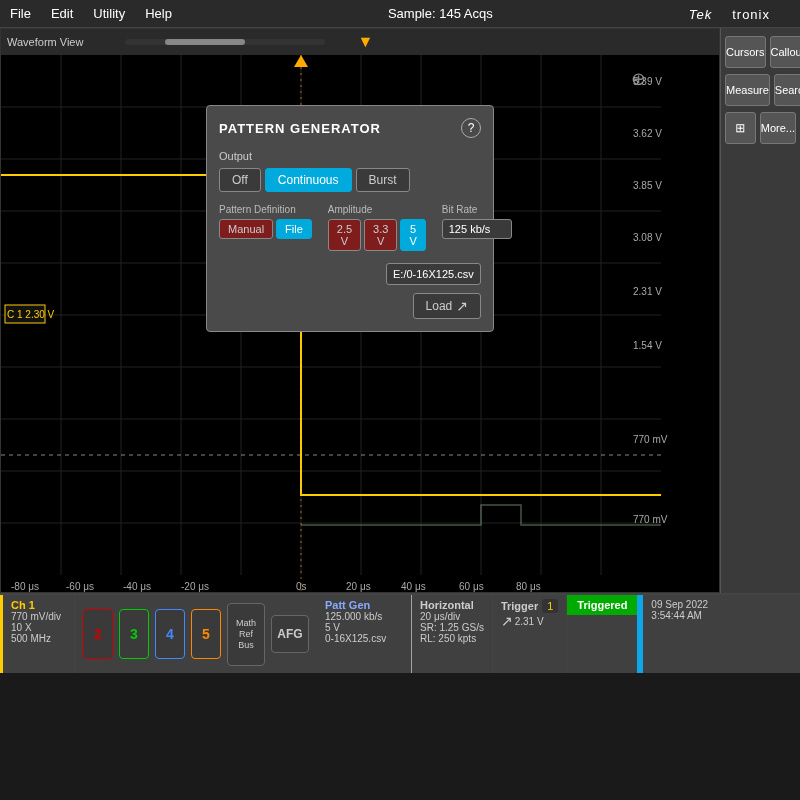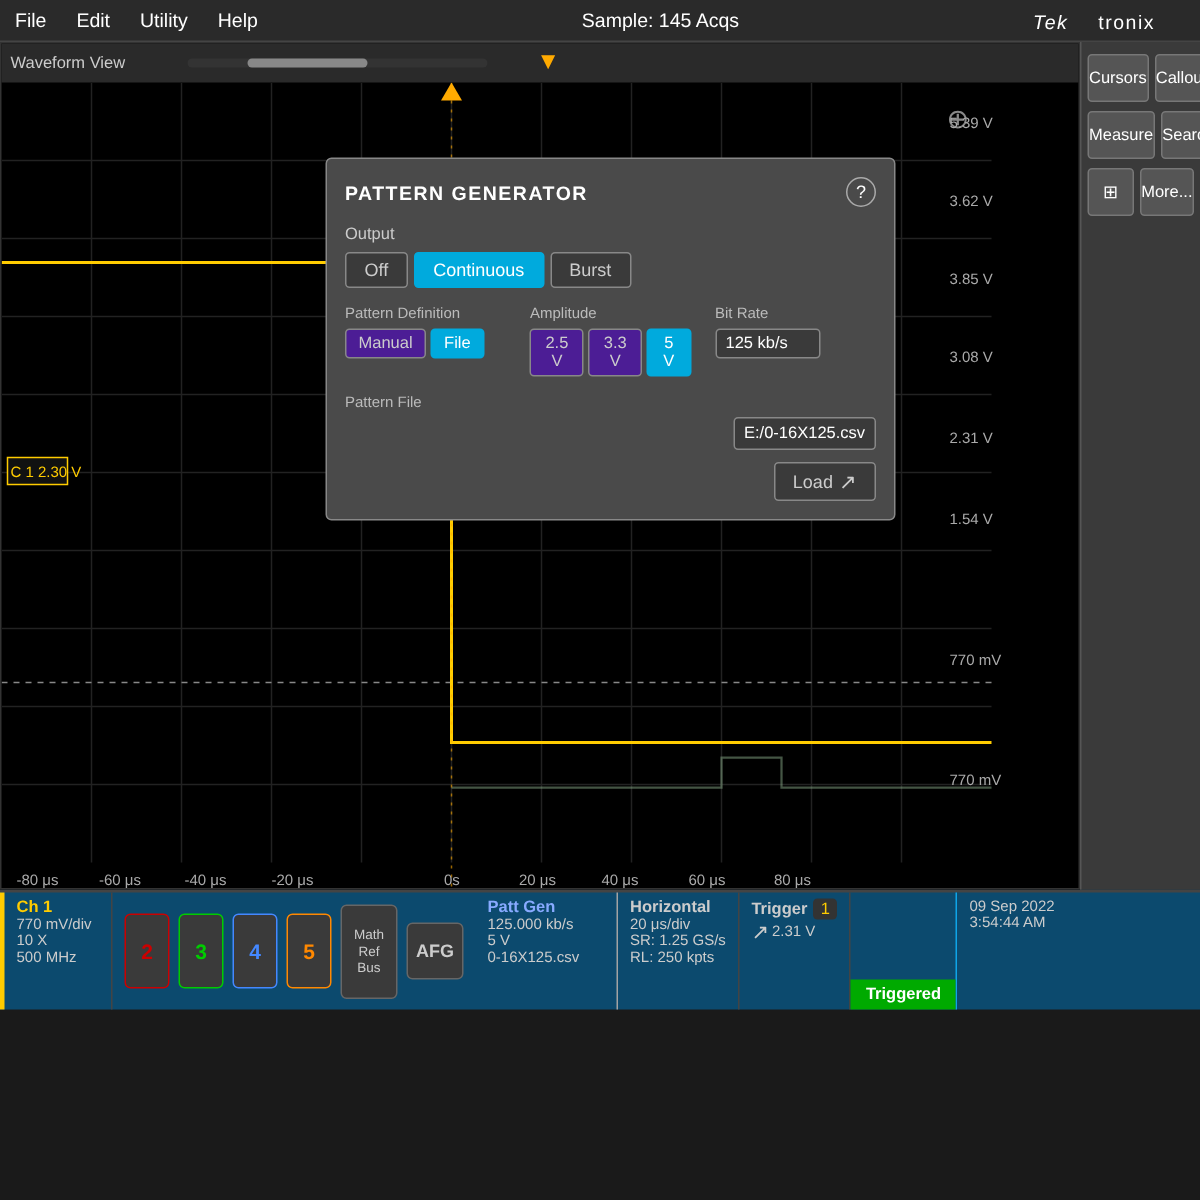--- a/index.html
+++ b/index.html
@@ -116,21 +116,21 @@
       border-radius: 3px;
       display: flex;
       align-items: center;
       justify-content: center;
     }
 
     
     #status-bar {
       display: flex;
       height: 80px;
-      background: #0c4a6e;
+      background: #404040;
       border-top: 2px solid #444;
     }
 
     .status-cell {
       padding: 4px 8px;
       border-right: 1px solid #444;
       display: flex;
       flex-direction: column;
       justify-content: flex-start;
       min-width: 70px;
@@ -227,22 +227,22 @@
     .datetime-info {
       padding: 4px 8px;
       font-size: 10px;
       color: #ccc;
     }
 
     
     #pattern-dialog {
       position: absolute;
       top: 50px;
-      left: 216px;
-      width: 380px;
+      left: 205px;
+      width: 288px;
       background: #4a4a4a;
       border: 1px solid #888;
       border-radius: 4px;
       z-index: 100;
       padding: 12px;
     }
 
     #pattern-dialog-header {
       display: flex;
       justify-content: space-between;
@@ -313,21 +313,21 @@
     }
 
     .subsection-buttons {
       display: flex;
       gap: 3px;
     }
 
     .small-btn {
       padding: 3px 8px;
       border: 1px solid #888;
-      background: #4c1d95;
+      background: #7f1d1d;
       color: #ccc;
       font-size: 11px;
       cursor: pointer;
       border-radius: 3px;
     }
 
     .small-btn.active {
       background: #00aadd;
       color: #fff;
       border-color: #00aadd;
@@ -518,21 +518,20 @@
               <button class="small-btn active">5 V</button>
             </div>
           </div>
           <div class="bit-rate-section subsection">
             <div class="subsection-label">Bit Rate</div>
             <input class="bit-rate-input" value="125 kb/s" readonly="" style="">
           </div>
         </div>
 
         <div class="pattern-file-section">
-          <div class="subsection-label">Pattern File</div>
           <div class="file-row">
             <select class="file-select">
               <option>E:/0-16X125.csv</option>
             </select>
             <button class="load-btn">
               <span>Load</span>
               <span style="font-size:14px;">↗</span>
             </button>
           </div>
         </div>
@@ -597,21 +596,21 @@
     <div style="display:flex; align-items:center; gap:4px;">
       <span style="font-weight:bold; font-size:11px;">Trigger</span>
       <span style="background:#333; border-radius:3px; padding:1px 5px; font-size:11px; color:#ffcc00;">1</span>
     </div>
     <div style="display:flex; align-items:center; gap:2px;">
       <span style="font-size:14px; color:#ccc;">↗</span>
       <span>2.31 V</span>
     </div>
   </div>
 
-  <div style="display:flex; flex-direction:column; justify-content:flex-end; border-right:1px solid #0ea5e9;">
+  <div style="display:flex; flex-direction:column; justify-content:flex-start; border-right:6px solid #0ea5e9;">
     <button class="triggered-btn">Triggered</button>
   </div>
 
   <div class="datetime-info">
     <div>09 Sep 2022</div>
     <div>3:54:44 AM</div>
   </div>
 </div>
 
 </body></html>

